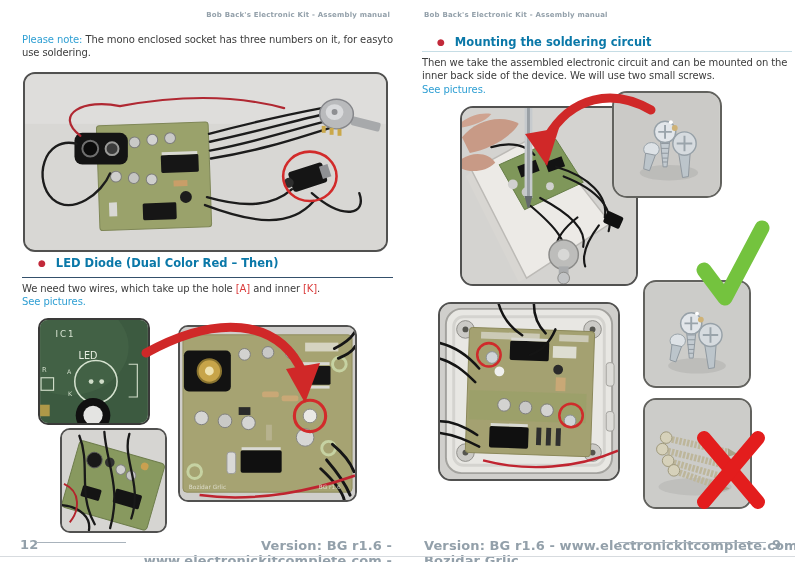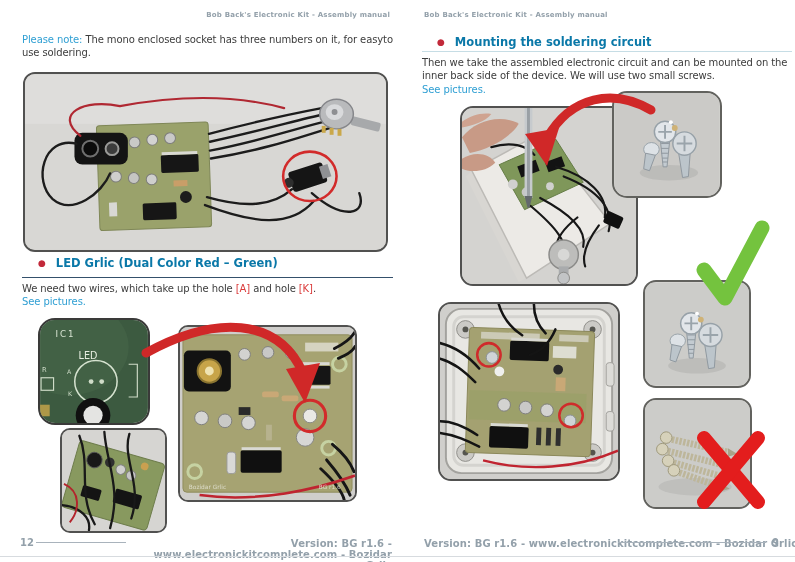--- a/index.html
+++ b/index.html
@@ -8,21 +8,21 @@
   .abs{position:absolute;}
   figure{margin:0;}
   .page-header{font-size:7px;font-weight:bold;color:#93a0aa;letter-spacing:.2px;}
   .note,.body-text{font-size:10px;color:#3c3c3c;line-height:13px;letter-spacing:-0.1px;}
   .link-blue{color:#2f9fd3;}
   .hole-red{color:#da3a3a;}
   .section-heading{display:flex;align-items:center;font-size:11.5px;font-weight:bold;color:#0a78a8;}
   .section-heading .bullet{color:#c2293a;font-size:9px;margin-right:10px;line-height:1;}
   .photo{position:absolute;border:2px solid #515150;background:#d6d5d2;overflow:hidden;box-sizing:border-box;}
   .photo svg{display:block;width:100%;height:100%;}
-  .footer-text{font-size:10px;font-weight:bold;color:#93a0aa;letter-spacing:.1px;}
+  .footer-text{font-size:13px;font-weight:bold;color:#93a0aa;letter-spacing:.1px;}
   .footer-line{position:absolute;height:1px;background:#a9b3bc;}
   .overlay{position:absolute;pointer-events:none;}
 </style>
 </head>
 <body>
 
 <div class="sheet">
 
   <div class="abs page-header" style="left:24px;top:11px;width:366px;text-align:right">Bob Back's Electronic Kit - Assembly manual</div>
 
@@ -76,25 +76,25 @@
         <rect x="268" y="93" width="36" height="21" rx="3" fill="#151515"></rect>
         <rect x="300" y="97" width="9" height="13" fill="#8f9194"></rect>
         <circle cx="266" cy="103" r="5" fill="#2e2e2e"></circle>
       </g>
       <ellipse cx="288" cy="103" rx="27" ry="25" fill="none" stroke="#d22b2b" stroke-width="2.6"></ellipse>
     </svg>
   </figure>
 
   <div class="abs section-heading" style="left:38px;top:256px">
     <span class="bullet">●</span>
-    <span>LED Grlic (Dual Color Red – Green)</span>
+    <span>LED Diode (Dual Color Red – Then)</span>
   </div>
   <div class="abs" style="left:22px;top:277px;width:371px;height:1px;background:#34506b"></div>
 
-  <div class="abs body-text" style="left:22px;top:282px;width:376px"><span>We need two wires, which take up the hole </span><span class="hole-red">[A]</span><span> and hole </span><span class="hole-red">[K]</span><span>.</span></div>
+  <div class="abs body-text" style="left:22px;top:282px;width:376px"><span>We need two wires, which take up the hole </span><span class="hole-red">[A]</span><span> and inner </span><span class="hole-red">[K]</span><span>.</span></div>
   <div class="abs body-text link-blue" style="left:22px;top:295px">See pictures.</div>
 
   <div class="abs" style="left:20px;top:313px;width:376px;height:226px">
 
     <figure class="photo" style="left:158px;top:12px;width:179px;height:177px;border-radius:10px">
       <svg viewBox="0 0 179 177">
         <rect width="179" height="177" fill="#cfcecb"></rect>
         <rect x="3" y="8" width="173" height="161" rx="4" fill="#a6a372" stroke="#8e8b5d"></rect>
         <g fill="none" stroke="#c6d2a2" stroke-width="3">
           <circle cx="15" cy="45" r="7"></circle>
@@ -133,21 +133,21 @@
           <path d="M156,120 C 168,130 175,140 178,148"></path>
           <path d="M150,136 C 162,150 170,162 174,172"></path>
           <path d="M144,145 C 158,158 166,168 168,177"></path>
         </g>
         <path d="M20,172 C 80,180 140,166 179,152" fill="none" stroke="#bf2430" stroke-width="2.6"></path>
         <text x="9" y="166" font-size="6" fill="#e8e8dc" opacity="0.8">Bozidar Grlic</text>
         <text x="142" y="166" font-size="6" fill="#e8e8dc" opacity="0.8">BG r1.6</text>
       </svg>
     </figure>
 
-    <figure class="photo" style="left:18px;top:5px;width:112px;height:107px;border-radius:17px;border-color:#3a3a39">
+    <figure class="photo" style="left:18px;top:5px;width:112px;height:107px;border-radius:10px;border-color:#3a3a39">
       <svg viewBox="0 0 112 107">
         <rect width="112" height="107" fill="#3c5a40"></rect>
         <ellipse cx="30" cy="28" rx="62" ry="50" fill="#47684a" opacity="0.5"></ellipse>
         <text x="16" y="18" font-size="9" letter-spacing="2" fill="#d7e3d2">IC1</text>
         <text x="40" y="40" font-size="10" fill="#e6eee0">LED</text>
         <circle cx="58" cy="64" r="22" fill="none" stroke="#d5e2cf" stroke-width="1.6"></circle>
         <circle cx="53" cy="64" r="2.5" fill="#cfdcc8"></circle>
         <circle cx="64" cy="64" r="2.5" fill="#cfdcc8"></circle>
         <text x="28" y="56" font-size="6.5" fill="#cfdcc8">A</text>
         <text x="29" y="79" font-size="6.5" fill="#cfdcc8">K</text>

